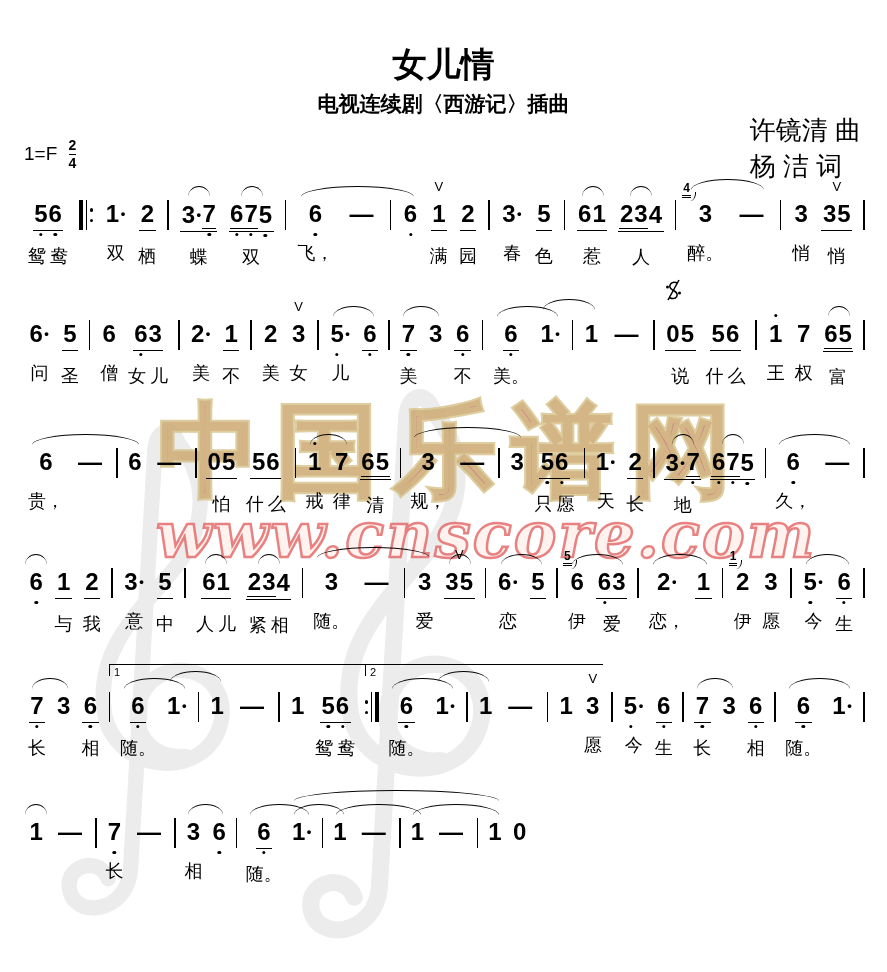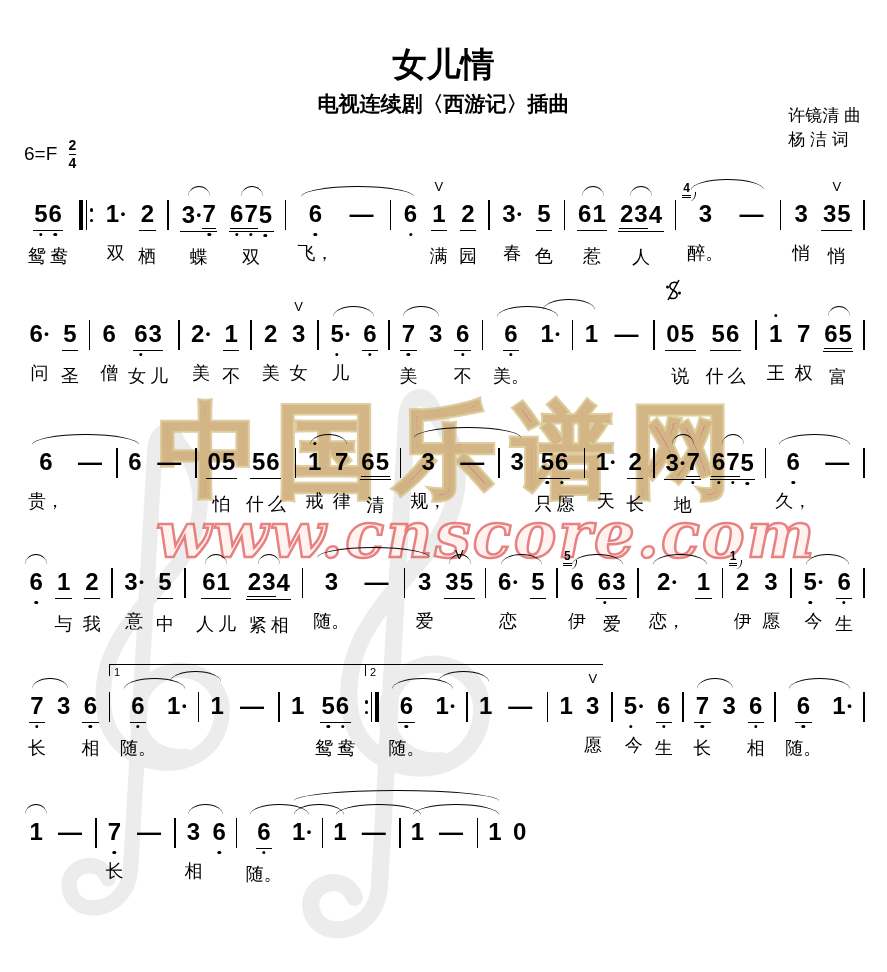--- a/index.html
+++ b/index.html
@@ -12,21 +12,21 @@
          color:rgba(158,34,28,.55);-webkit-text-stroke:4px rgba(213,193,135,.8)}
   .wm-url{position:absolute;left:156px;top:497px;z-index:1;white-space:nowrap;
           font-family:"DejaVu Serif",serif;font-style:italic;font-weight:bold;font-size:64px;letter-spacing:2px;
           color:rgba(255,241,238,.95);-webkit-text-stroke:2.5px rgba(224,90,90,.75)}
   
   .hdr-title{position:absolute;top:42px;left:0;width:100%;text-align:center;font-size:34px;font-weight:bold;z-index:2}
   .hdr-sub{position:absolute;top:90px;left:0;width:100%;text-align:center;font-size:21px;font-weight:bold;z-index:2}
   .keysig{position:absolute;left:24px;top:138px;font-size:19px;z-index:2}
   .meter{display:inline-block;vertical-align:-8px;text-align:center;font-size:14px;font-weight:bold;line-height:1;margin-left:6px}
   .meter .den{border-top:1.5px solid #000;margin-top:2px;padding-top:1px}
-  .credits{position:absolute;right:26px;top:104px;z-index:2;font-size:17px;line-height:1.4}
+  .credits{position:absolute;right:26px;top:112px;z-index:2;font-size:26px;line-height:1.4}
   
   .mline{position:absolute;left:28px;right:22px;z-index:2}
   .cells{position:relative;display:flex;justify-content:space-between;align-items:flex-start}
   .cell{display:flex;flex-direction:column;align-items:center;position:relative}
   .nrow{display:flex;align-items:flex-end;font-size:24px;font-weight:bold;line-height:28px;padding:0 1px}
   .nrow.u1{border-bottom:1.6px solid #000;padding-bottom:2px}
   .dg{position:relative;display:inline-block;padding:0 .5px}
   .dg.u2{border-bottom:1.6px solid #000}
   .dg.lo::after{content:"";position:absolute;left:50%;transform:translateX(-50%);bottom:-8px;width:3.4px;height:3.4px;border-radius:50%;background:#000}
   .dg.hi::before{content:"";position:absolute;left:50%;transform:translateX(-50%);top:-6px;width:3.4px;height:3.4px;border-radius:50%;background:#000}
@@ -61,21 +61,21 @@
     </g>
   </g>
 </svg>
 
 <div class="wm-cn">中国乐谱网</div>
 <div class="wm-url">www.cnscore.com</div>
 
 <div class="hdr-title">女儿情</div>
 <div class="hdr-sub">电视连续剧〈西游记〉插曲</div>
 <div class="keysig">
-  <span>6=F</span>
+  <span>1=F</span>
   <span class="meter">
     <div class="num">2</div>
     <div class="den">4</div>
   </span>
 </div>
 <div class="credits">
   <div>许镜清 曲</div>
   <div>杨  洁 词</div>
 </div>
 

